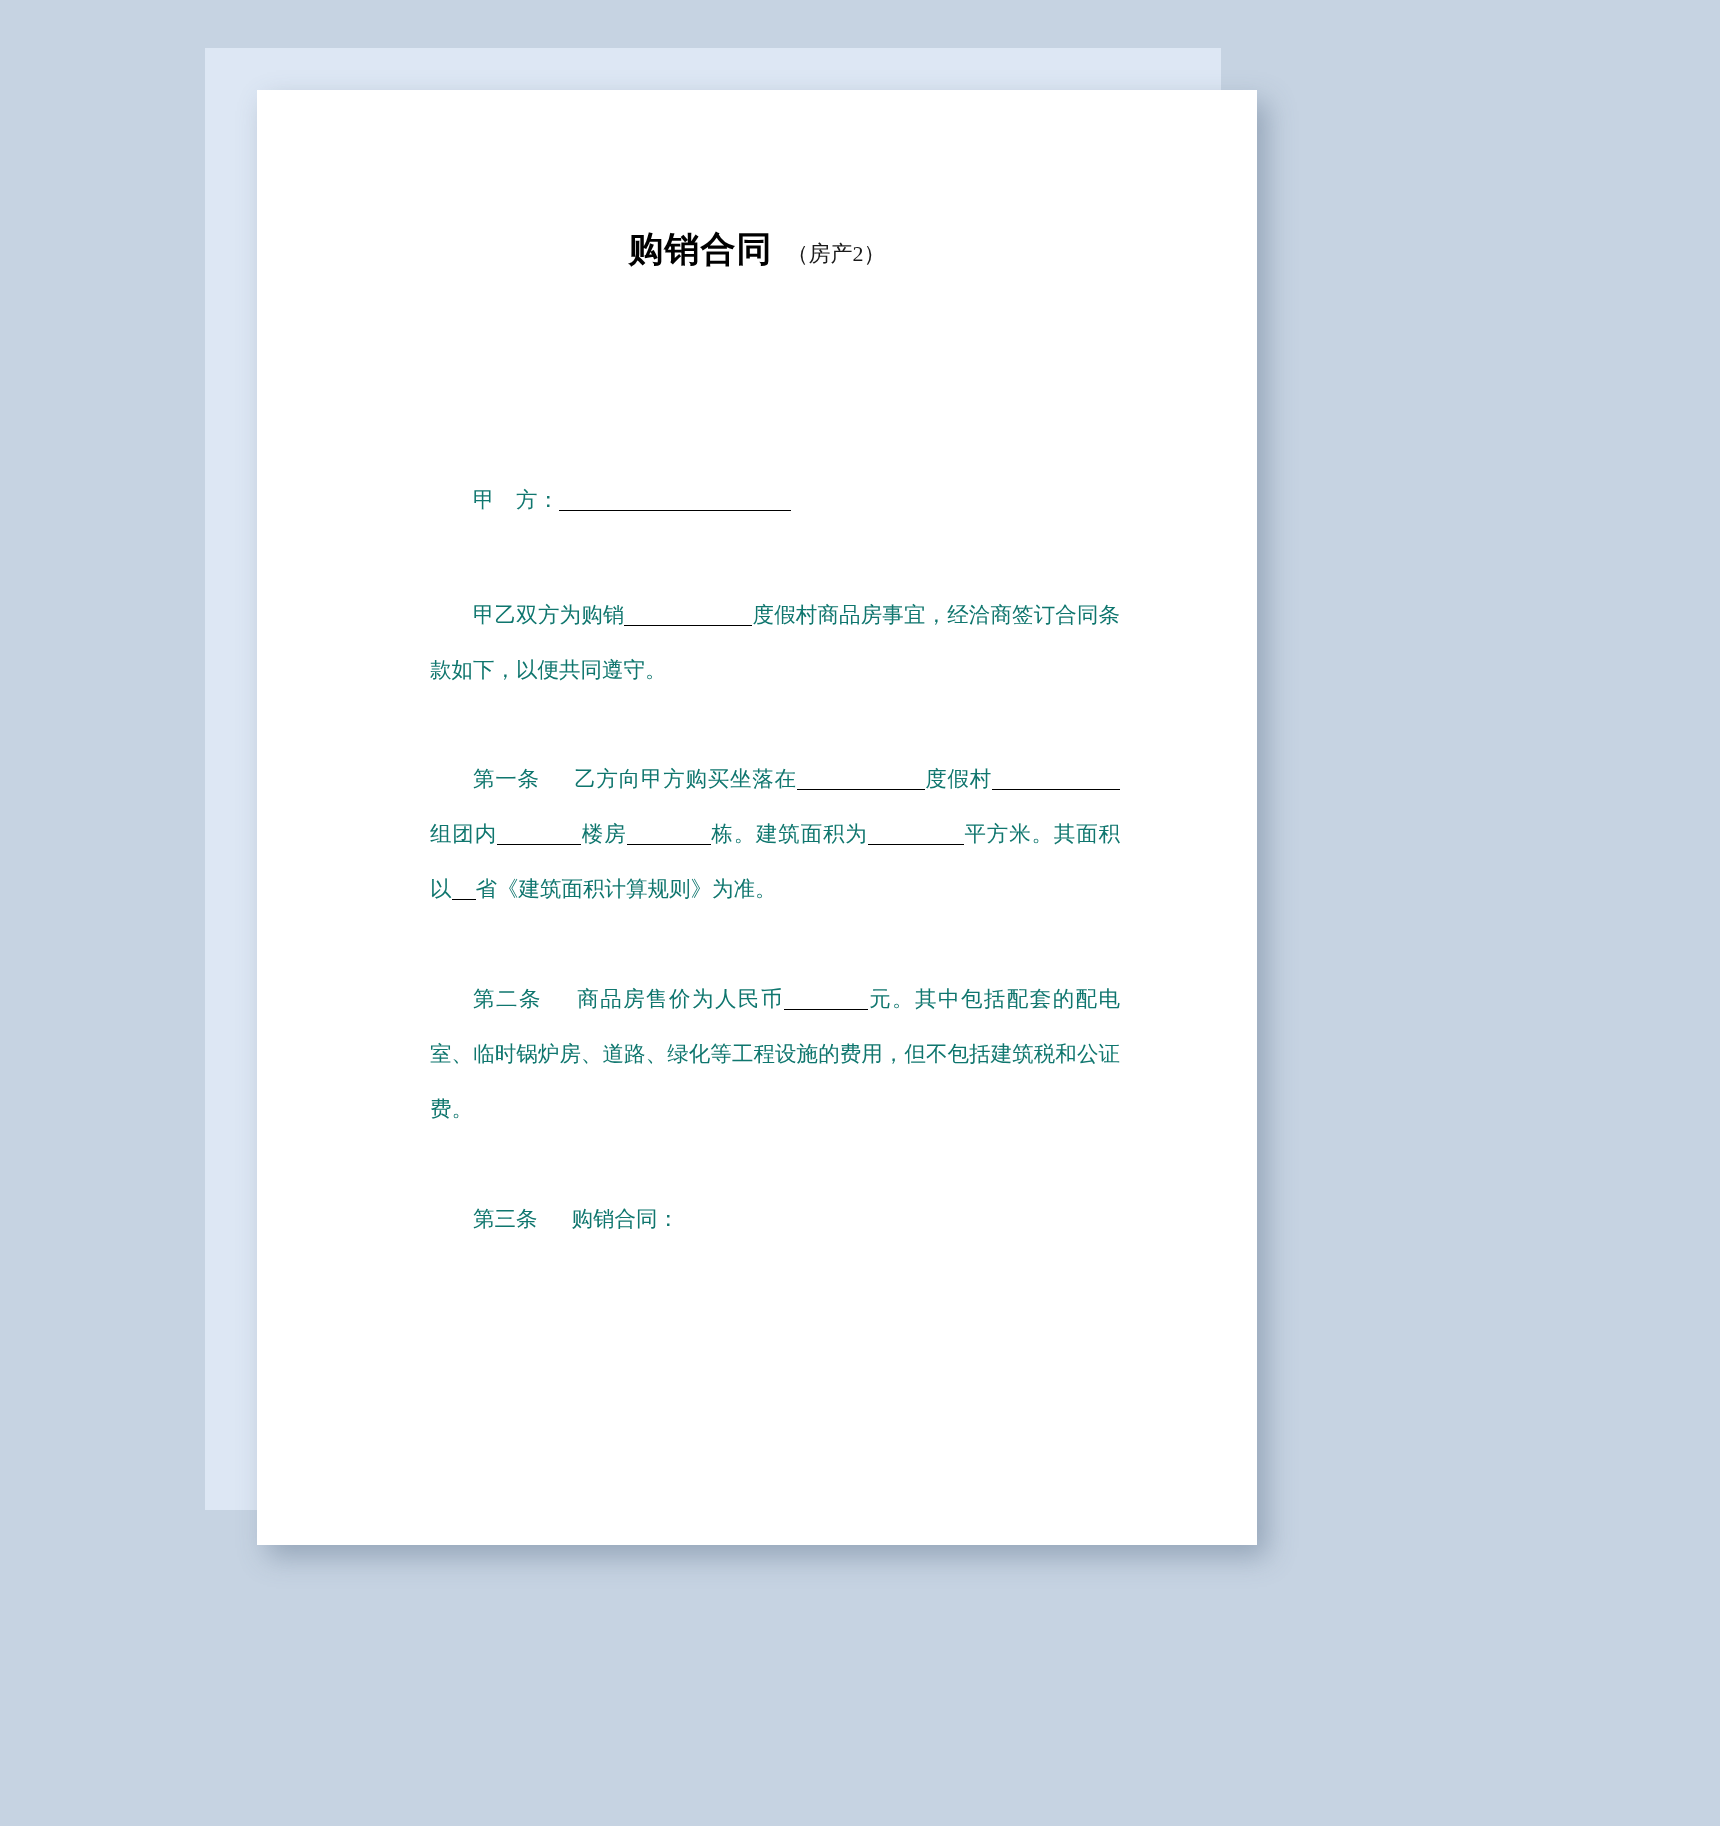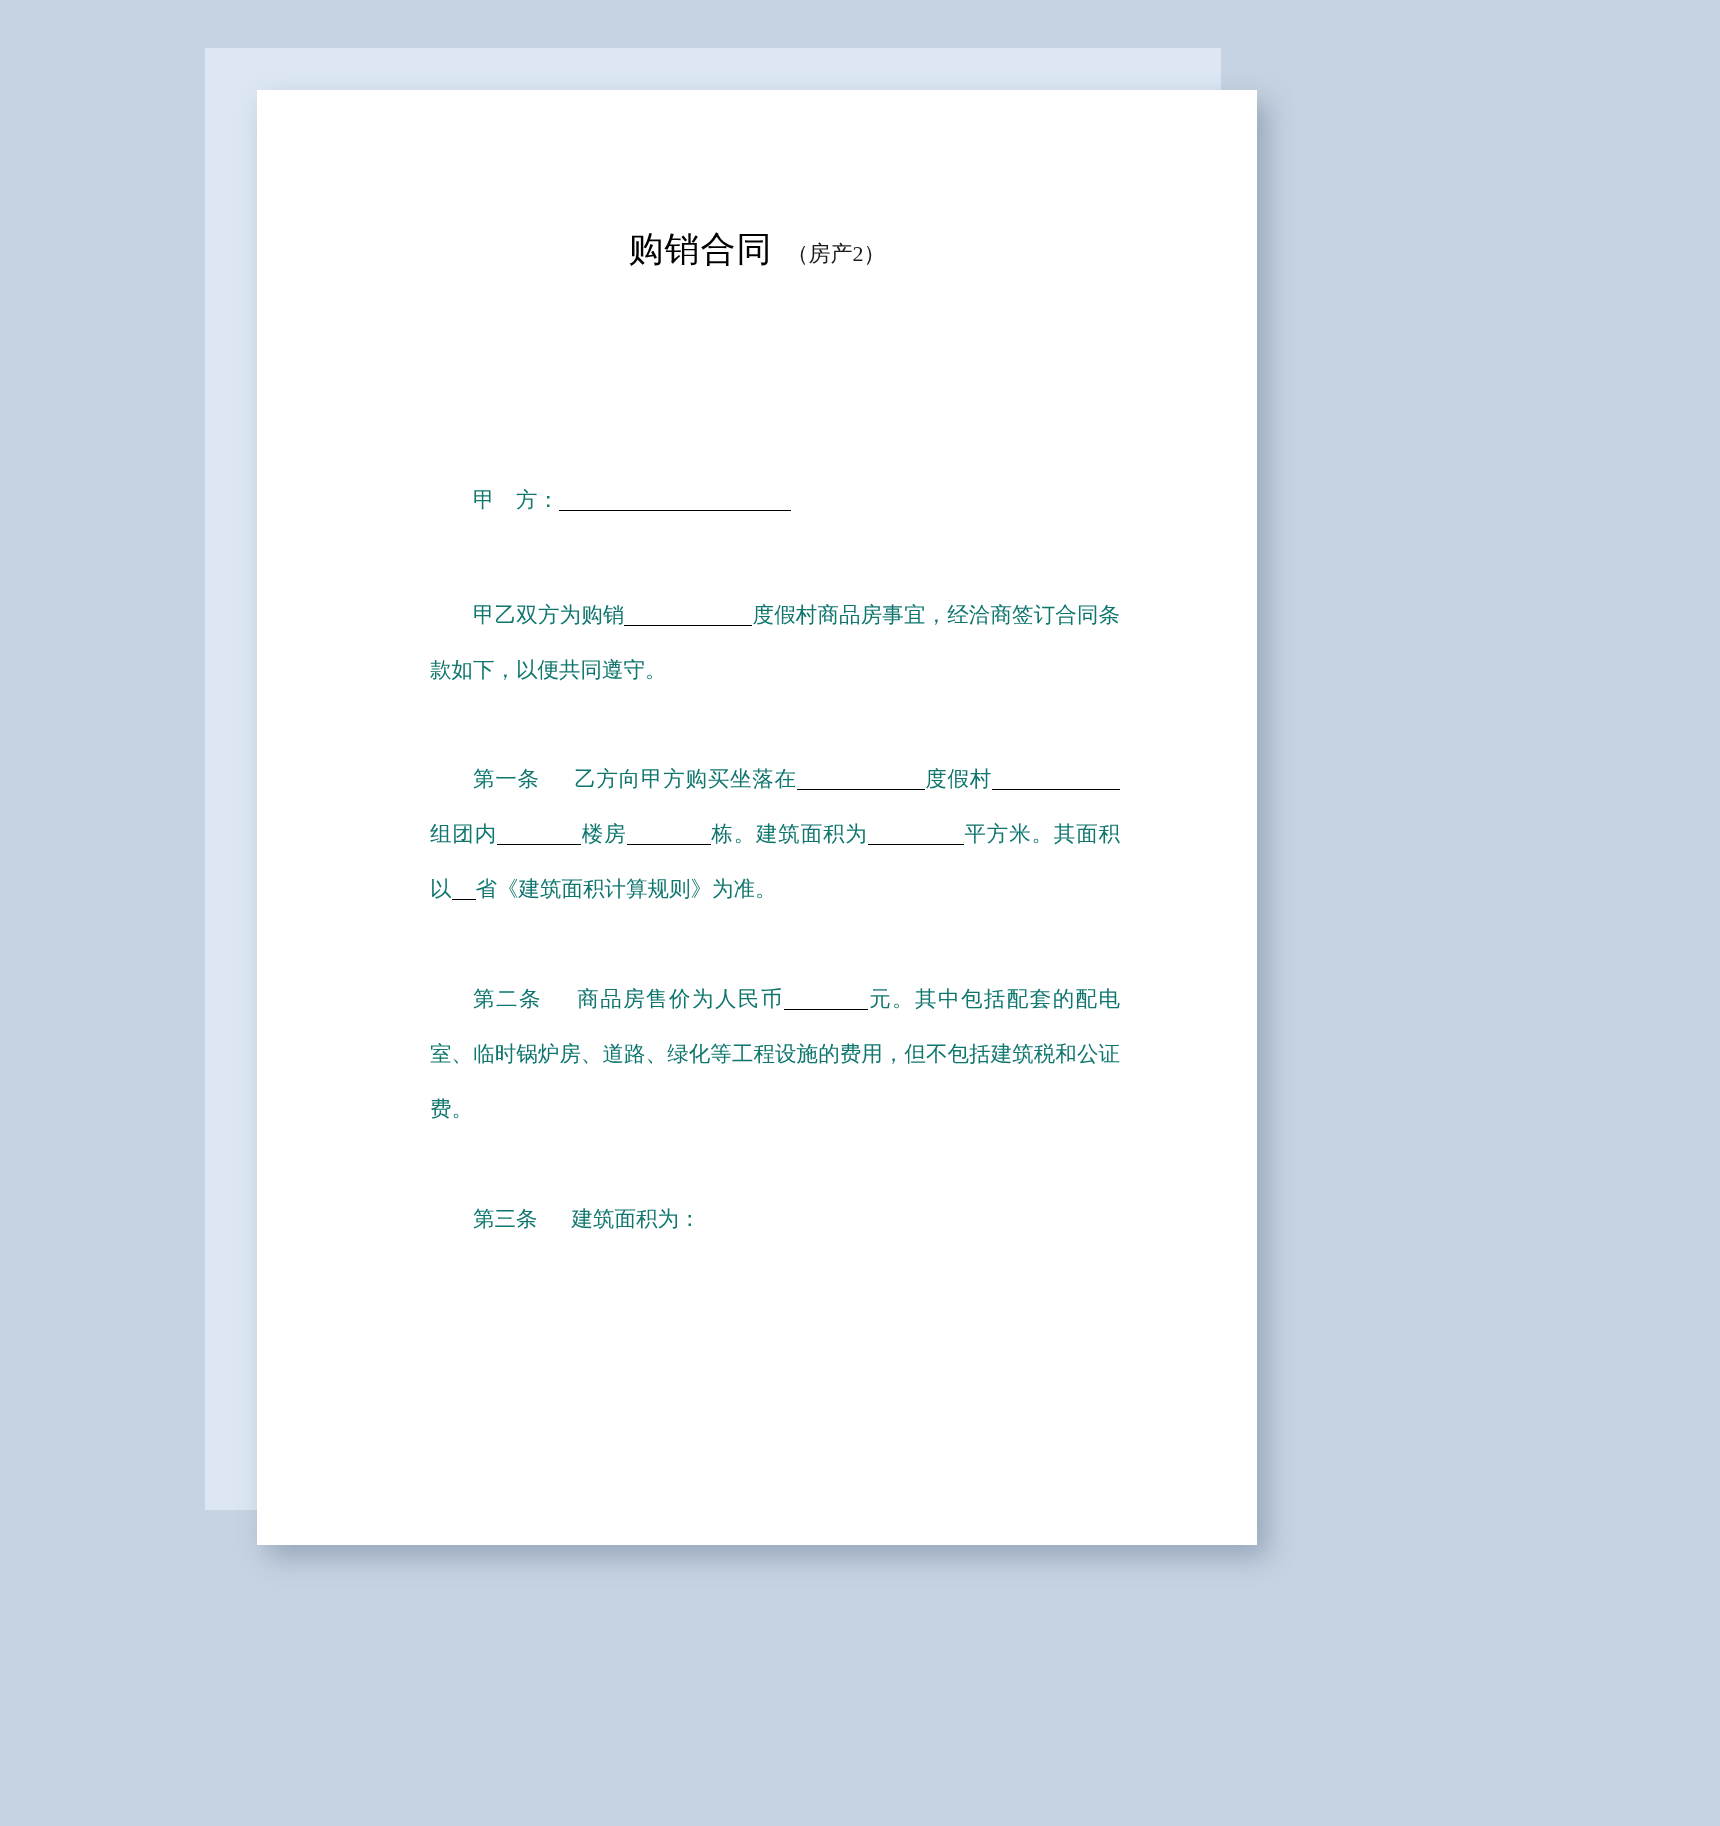--- a/index.html
+++ b/index.html
@@ -29,21 +29,21 @@
   #doc-title{
     position:absolute;
     left:0;top:142px;
     width:1000px;
     text-align:center;
     white-space:nowrap;
     line-height:1;
   }
   #doc-title .main{
     font-family:"DejaVu Sans","Liberation Sans",sans-serif;
-    font-weight:normal;
+    font-weight:bold;
     font-size:35px;
     letter-spacing:1px;
     color:#000;
     vertical-align:baseline;
   }
   #doc-title .sub{
     font-family:"Liberation Serif","DejaVu Serif",serif;
     font-size:22px;
     color:#1a1a1a;
     vertical-align:baseline;
@@ -115,19 +115,19 @@
     <div class="gap-l" style="height:54px;"></div>
 
     <p class="para indent"><span>第一条</span><span class="sp-wide"></span><span>乙方向甲方购买坐落在</span><span class="blank w-160"></span><span>度假村</span><span class="blank w-160"></span><span>组团内</span><span class="blank w-100"></span><span>楼房</span><span class="blank w-100"></span><span>栋。建筑面积为</span><span class="blank w-120"></span><span>平方米。其面积以</span><span class="blank w-30"></span><span>省《建筑面积计算规则》为准。</span></p>
 
     <div class="gap-l" style="height:55px;"></div>
 
     <p class="para indent"><span>第二条</span><span class="sp-wide"></span><span>商品房售价为人民币</span><span class="blank w-100"></span><span>元。其中包括配套的配电室、临时锅炉房、道路、绿化等工程设施的费用，但不包括建筑税和公证费。</span></p>
 
     <div class="gap-l" style="height:55px;"></div>
 
-    <p class="para indent"><span>第三条</span><span class="sp-wide"></span><span>建筑面积为：</span></p>
+    <p class="para indent"><span>第三条</span><span class="sp-wide"></span><span>购销合同：</span></p>
 
     <div class="gap-xl" style="height:110px;"></div>
 
 
   </div>
 </div>
 
 </body></html>

